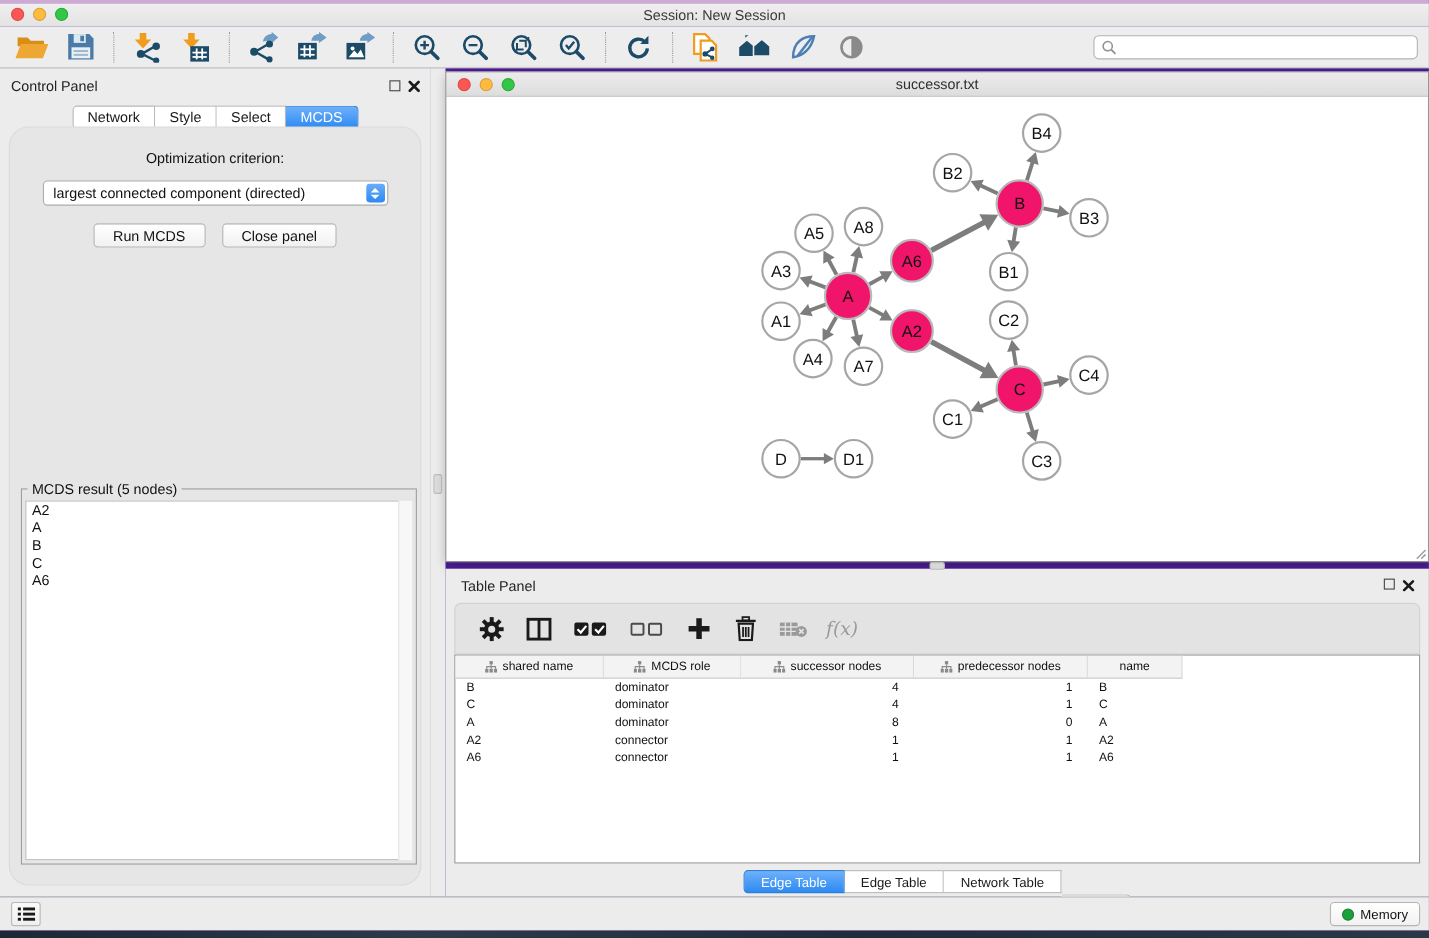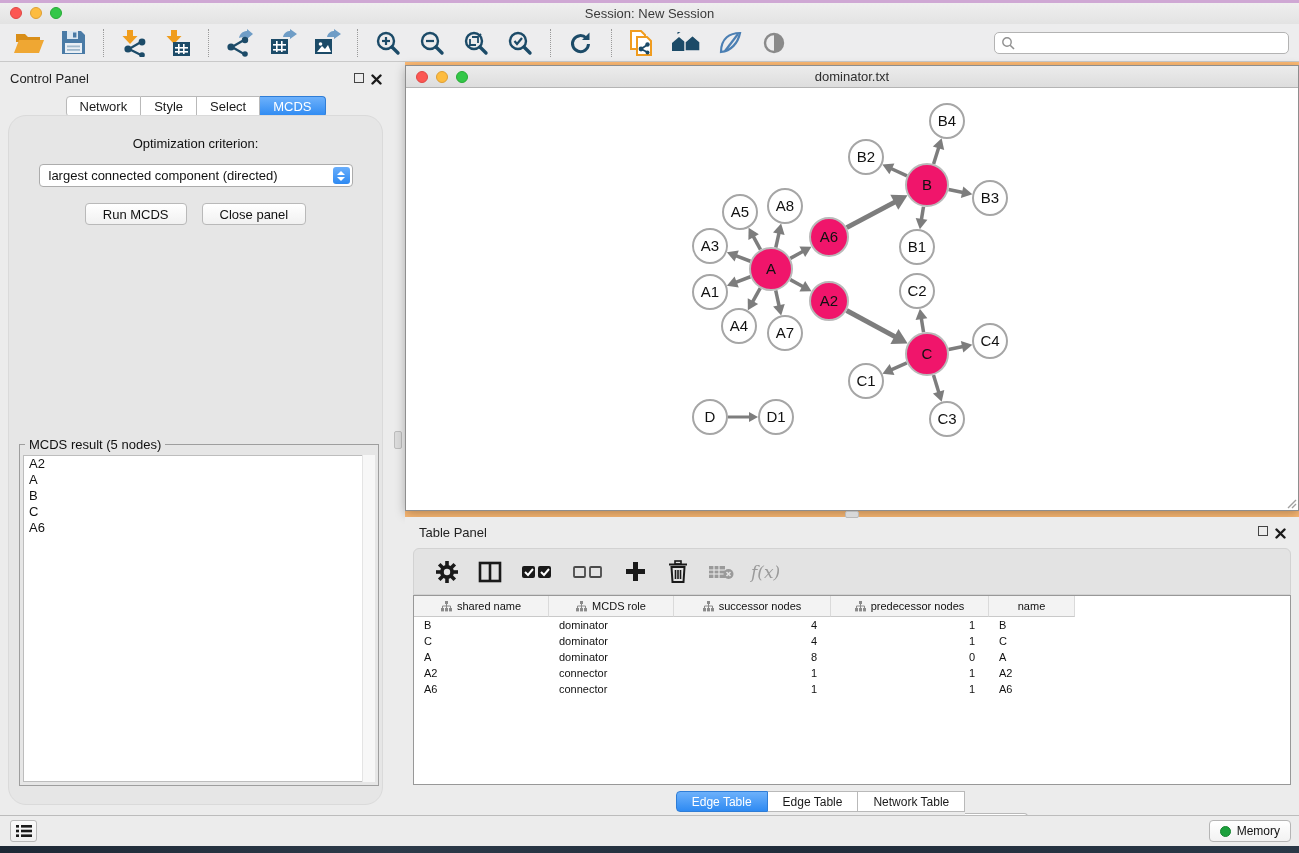--- a/index.html
+++ b/index.html
@@ -1,18 +1,18 @@
 <!DOCTYPE html>
 <html><head>
 <meta charset="utf-8">
 <style>
   * { margin:0; padding:0; box-sizing:border-box; }
   html,body { width:1299px; height:853px; }
   body { font-family:"Liberation Sans", sans-serif; background:#ececec; position:relative; overflow:hidden; }
-  .screen { position:absolute; inset:0; width:1299px; height:853px; background:#fdba74; }
+  .screen { position:absolute; inset:0; width:1299px; height:853px; background:#4c1d95; }
 
   
   .top-strip { position:absolute; left:0; top:0; width:100%; height:3px; background:#cfa8d4; }
   .titlebar { position:absolute; left:0; top:3px; width:100%; height:21px; background:linear-gradient(#efefef,#e3e3e3); }
   .lights { position:absolute; left:10px; top:4px; display:flex; gap:8px; }
   .light { width:12px; height:12px; border-radius:50%; }
   .light.red    { background:#fc5753; border:1px solid #df4744; }
   .light.yellow { background:#fdbc40; border:1px solid #de9f34; }
   .light.green  { background:#33c748; border:1px solid #27aa35; }
   .win-title { position:absolute; left:0; right:0; top:3px; text-align:center; font-size:13px; color:#3a3a3a; }
@@ -305,21 +305,21 @@
     <div class="v-grip"></div>
   </div>
 
   <div class="network-window">
     <div class="nw-titlebar">
       <div class="lights">
         <div class="light red"></div>
         <div class="light yellow"></div>
         <div class="light green"></div>
       </div>
-      <div class="nw-title">dominator.txt</div>
+      <div class="nw-title">successor.txt</div>
     </div>
     <div class="nw-canvas">
       <svg id="graph-svg" width="892" height="422" viewBox="0 0 892 422">
           <line x1="354.48901716798036" y1="161.67335414757676" x2="347.1387285400246" y2="148.15830731552904" stroke="#7d7d7d" stroke-width="3.5"></line>
           <polygon points="342.5998950443797,139.81271024289174 352.84347970611265,146.1940481337975 342.3895212677565,151.87953430202631" fill="#7d7d7d"></polygon>
           <line x1="369.77247007201044" y1="159.52388467595304" x2="373.034412409987" y2="144.8451441550587" stroke="#7d7d7d" stroke-width="3.5"></line>
           <polygon points="375.0952517592642,135.57136708331115 378.62579496026285,147.11206743926365 367.00916894407385,144.53059499122165" fill="#7d7d7d"></polygon>
           <line x1="344.4146596993366" y1="173.23831431286462" x2="329.73167537582924" y2="167.70210710891925" stroke="#7d7d7d" stroke-width="3.5"></line>
           <polygon points="320.84255115508824,164.35047010765624 332.7665558366983,162.48751214974598 328.5681894877478,173.6223098578321" fill="#7d7d7d"></polygon>
           <line x1="344.4146596993366" y1="188.76168568713538" x2="329.73167537582924" y2="194.29789289108075" stroke="#7d7d7d" stroke-width="3.5"></line>

